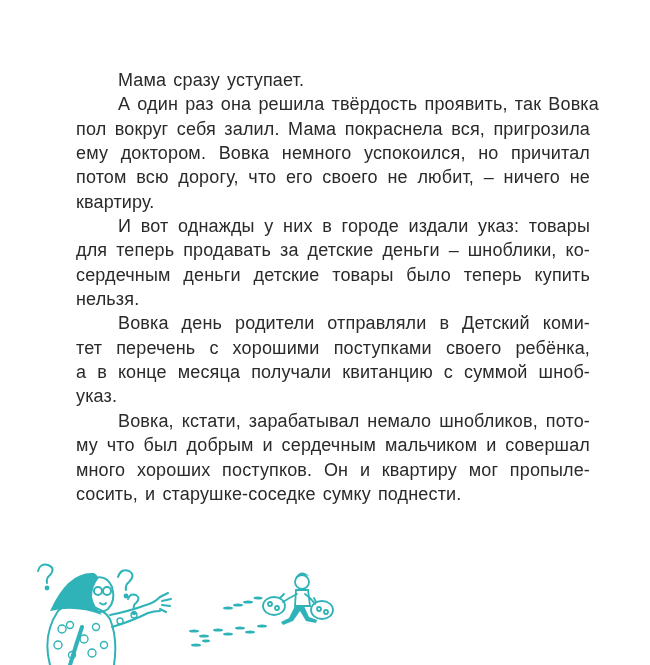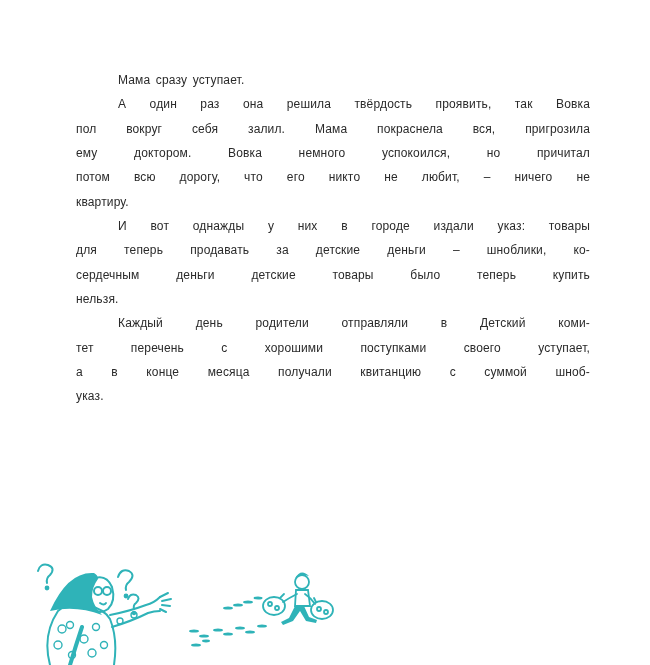--- a/index.html
+++ b/index.html
@@ -13,21 +13,21 @@
       position: relative;
       overflow: hidden;
       font-family: "Liberation Sans", "DejaVu Sans", sans-serif;
       color: #2a2a2a;
     }
     .page-text {
       position: absolute;
       left: 76px;
       top: 68px;
       width: 514px;
-      font-size: 12px;
+      font-size: 18px;
       line-height: 24.35px;
       letter-spacing: 0.15px;
       word-spacing: 2px;
     }
     .para {
       margin: 0;
       text-align: justify;
       text-align-last: left;
       hyphens: manual;
     }
@@ -65,38 +65,44 @@
 <div class="page-text">
 
   <p class="para">
     <span class="line indent last">Мама сразу уступает.</span>
   </p>
 
   <p class="para">
     <span class="line indent">А один раз она решила твёрдость проявить, так Вовка</span>
     <span class="line">пол вокруг себя залил. Мама покраснела вся, пригрозила</span>
     <span class="line">ему доктором. Вовка немного успокоился, но причитал</span>
-    <span class="line">потом всю дорогу, что его никто не любит, – ничего не</span>
+    <span class="line">потом всю дорогу, что его своего не любит, – ничего не</span>
     <span class="line last">квартиру.</span>
   </p>
 
   <p class="para">
     <span class="line indent">И вот однажды у них в городе издали указ: товары</span>
     <span class="line">для теперь продавать за детские деньги – шноблики, ко-</span>
     <span class="line">сердечным деньги детские товары было теперь купить</span>
     <span class="line last">нельзя.</span>
   </p>
 
   <p class="para">
-    <span class="line indent">Каждый день родители отправляли в Детский коми-</span>
-    <span class="line">тет перечень с хорошими поступками своего уступает,</span>
+    <span class="line indent">Вовка день родители отправляли в Детский коми-</span>
+    <span class="line">тет перечень с хорошими поступками своего ребёнка,</span>
     <span class="line">а в конце месяца получали квитанцию с суммой шноб-</span>
     <span class="line last">указ.</span>
   </p>
 
+  <p class="para">
+    <span class="line indent">Вовка, кстати, зарабатывал немало шнобликов, пото-</span>
+    <span class="line">му что был добрым и сердечным мальчиком и совершал</span>
+    <span class="line">много хороших поступков. Он и квартиру мог пропыле-</span>
+    <span class="line last">сосить, и старушке-соседке сумку поднести.</span>
+  </p>
 
 </div>
 
 <svg class="illustration illus-grandma" viewBox="0 0 210 110" xmlns="http://www.w3.org/2000/svg">
   <g fill="none" stroke="#2fb3b8" stroke-width="2" stroke-linecap="round" stroke-linejoin="round">
 
     <g>
       <path d="M38 16 q2 -8 10 -6 q8 3 2 10 q-4 3 -3 8"></path>
       <circle cx="47" cy="33" r="1.4" fill="#2fb3b8"></circle>
     </g>

